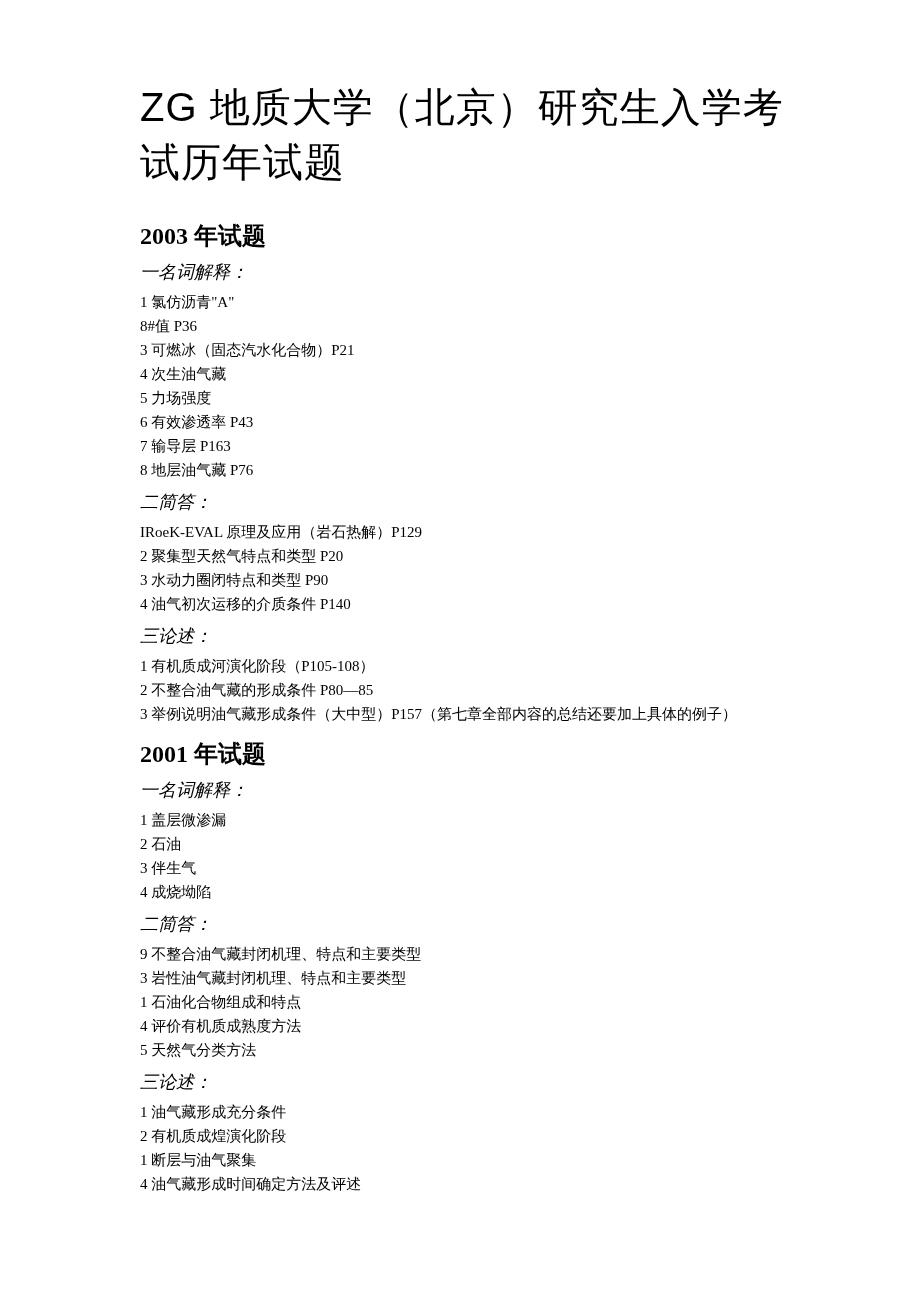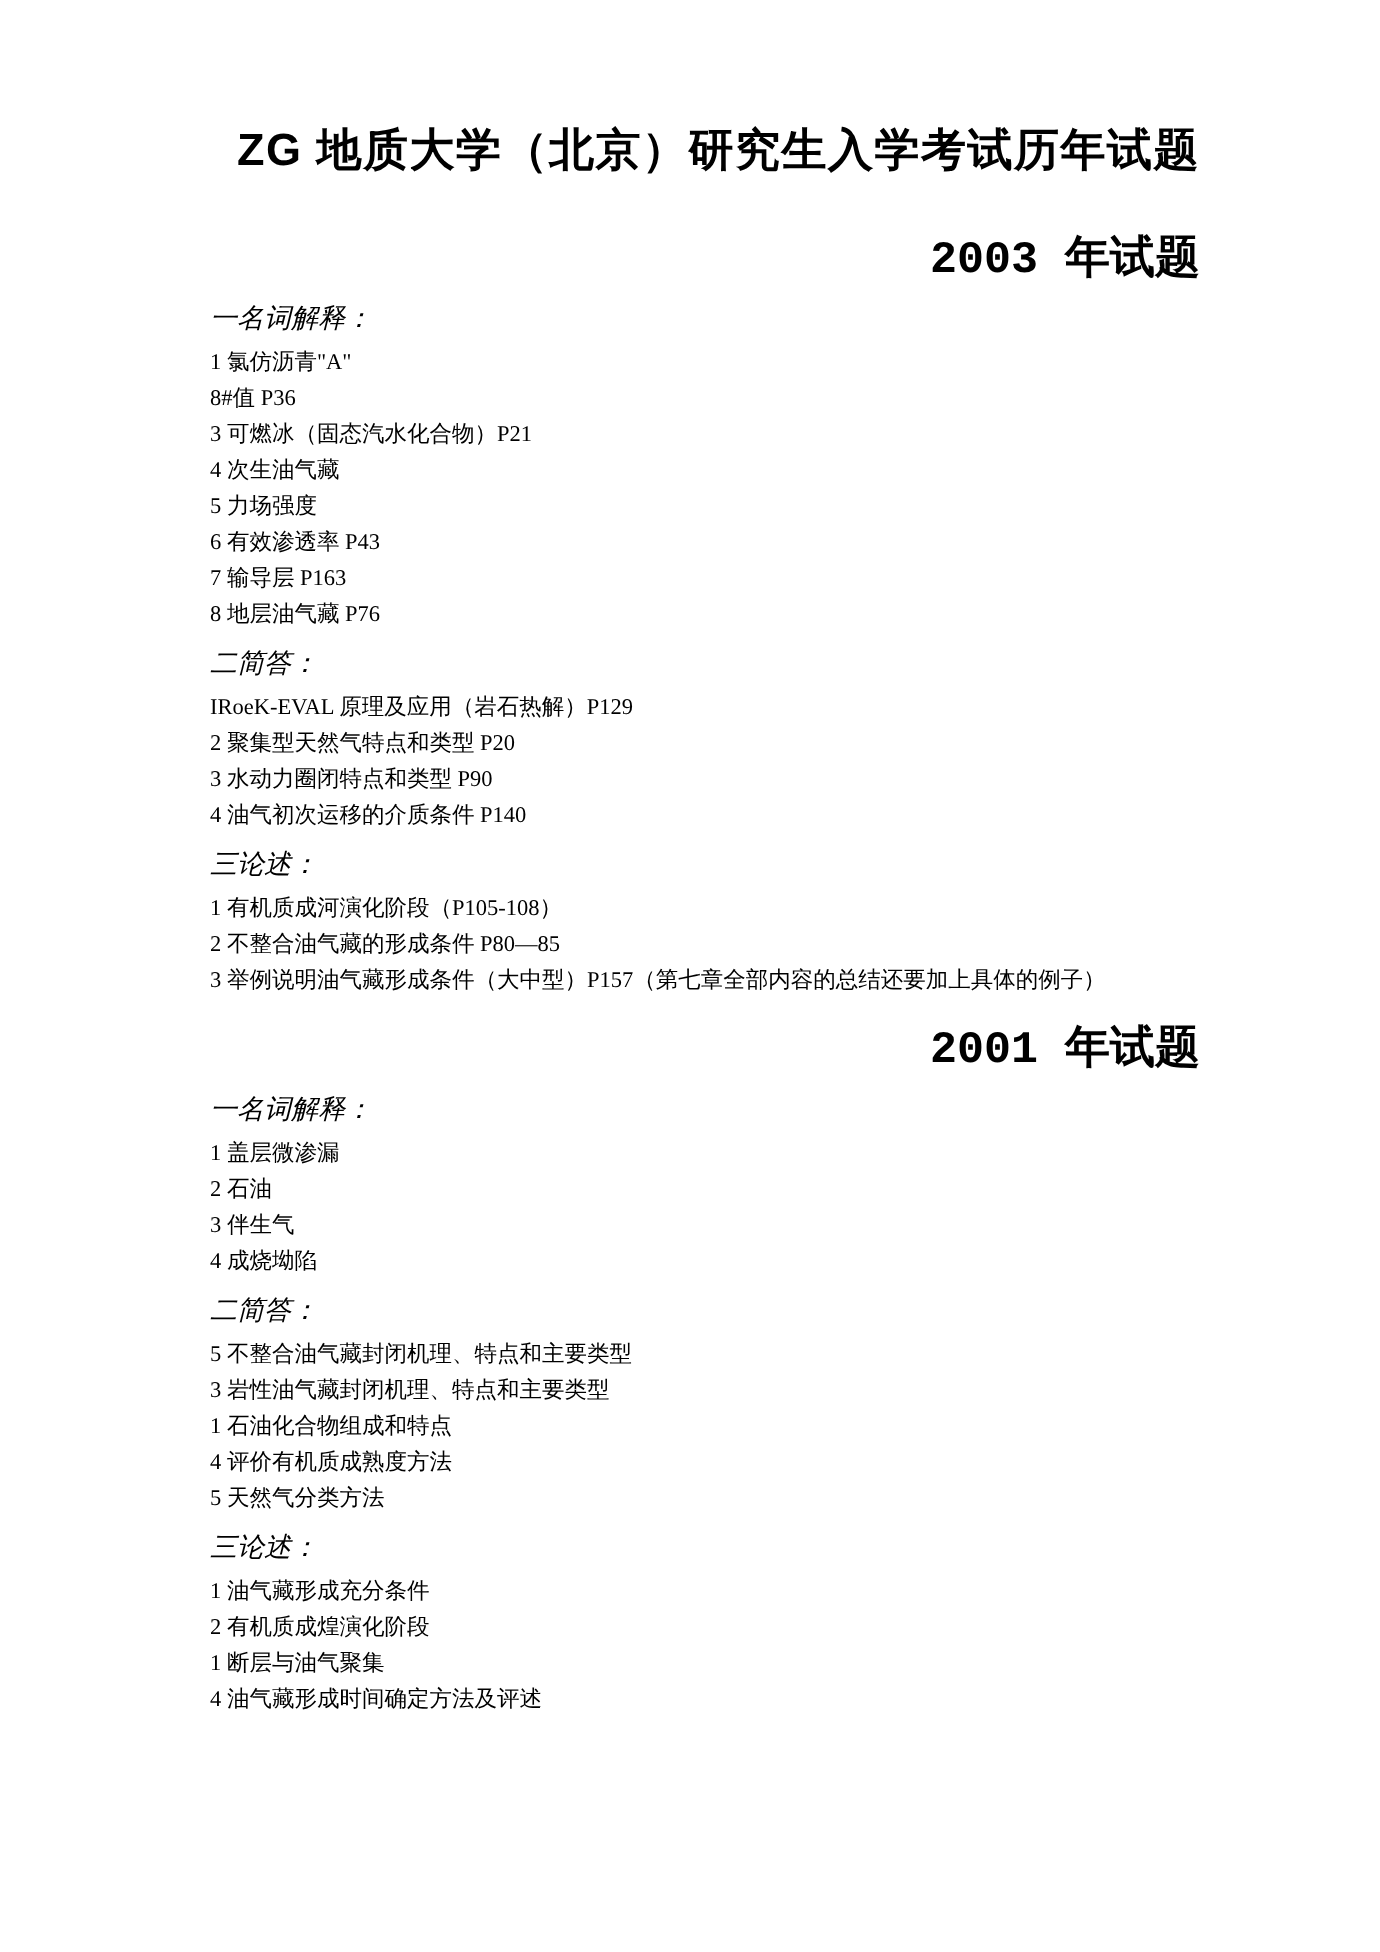--- a/index.html
+++ b/index.html
@@ -8,33 +8,32 @@
     margin: 0;
     padding: 0;
     width: 920px;
     color: #000000;
   }
   .page {
     padding: 80px 120px 100px 140px;
   }
   .title {
     font-family: "SimHei", "黑体", sans-serif;
-    font-size: 30px;
-    font-weight: bold;
-    text-align: right;
+    font-size: 40px;
+    font-weight: normal;
+    text-align: left;
     margin-bottom: 30px;
     letter-spacing: 1px;
   }
   .section-year {
-    font-family: Liberation Mono, monospace;
-    font-size: 30px;
+    font-family: Liberation Serif, serif;
+    font-size: 24px;
     font-weight: bold;
     margin-top: 12px;
     margin-bottom: 6px;
-    text-align: right;
   }
   .subtitle {
     font-size: 18px;
     margin-top: 8px;
     margin-bottom: 6px;
     font-style: italic;
   }
   .item {
     font-size: 15px;
     line-height: 1.6;
@@ -85,21 +84,21 @@
   <div class="subtitle">一名词解释：</div>
   <div class="block">
     <p class="item">1 盖层微渗漏</p>
     <p class="item">2 石油</p>
     <p class="item">3 伴生气</p>
     <p class="item">4 成烧坳陷</p>
   </div>
 
   <div class="subtitle">二简答：</div>
   <div class="block">
-    <p class="item">5 不整合油气藏封闭机理、特点和主要类型</p>
+    <p class="item">9 不整合油气藏封闭机理、特点和主要类型</p>
     <p class="item">3 岩性油气藏封闭机理、特点和主要类型</p>
     <p class="item">1 石油化合物组成和特点</p>
     <p class="item">4 评价有机质成熟度方法</p>
     <p class="item">5 天然气分类方法</p>
   </div>
 
   <div class="subtitle">三论述：</div>
   <div class="block">
     <p class="item">1 油气藏形成充分条件</p>
     <p class="item">2 有机质成煌演化阶段</p>

